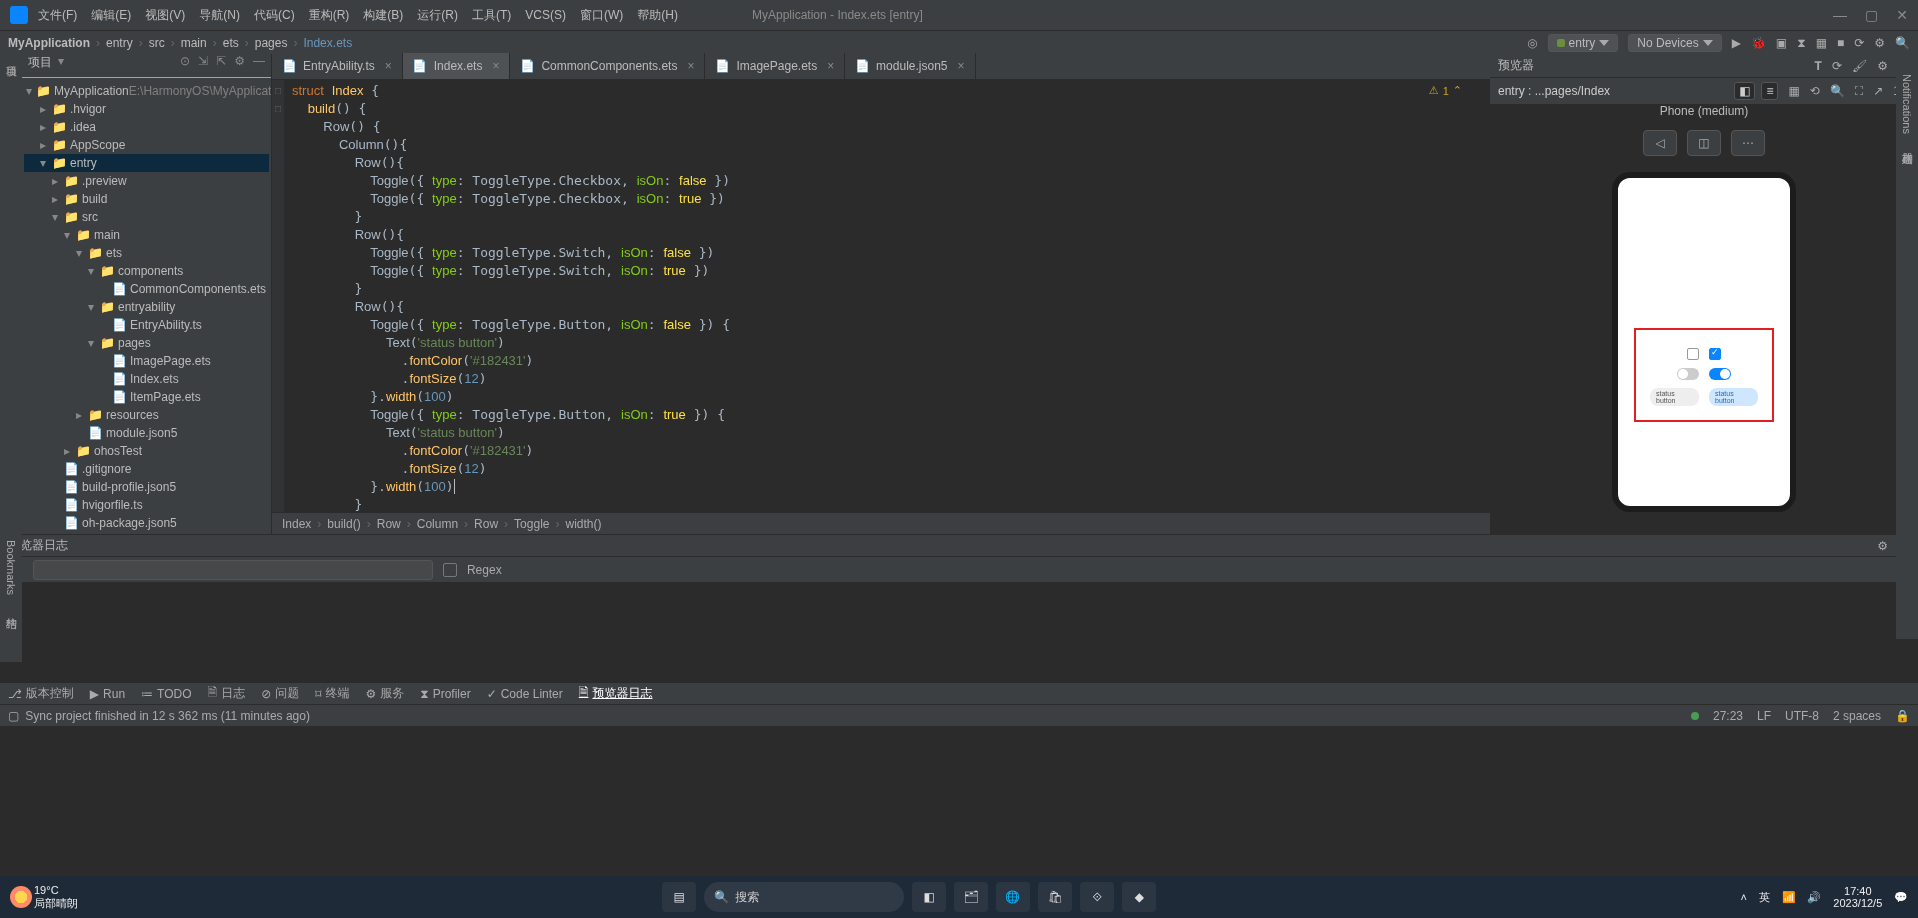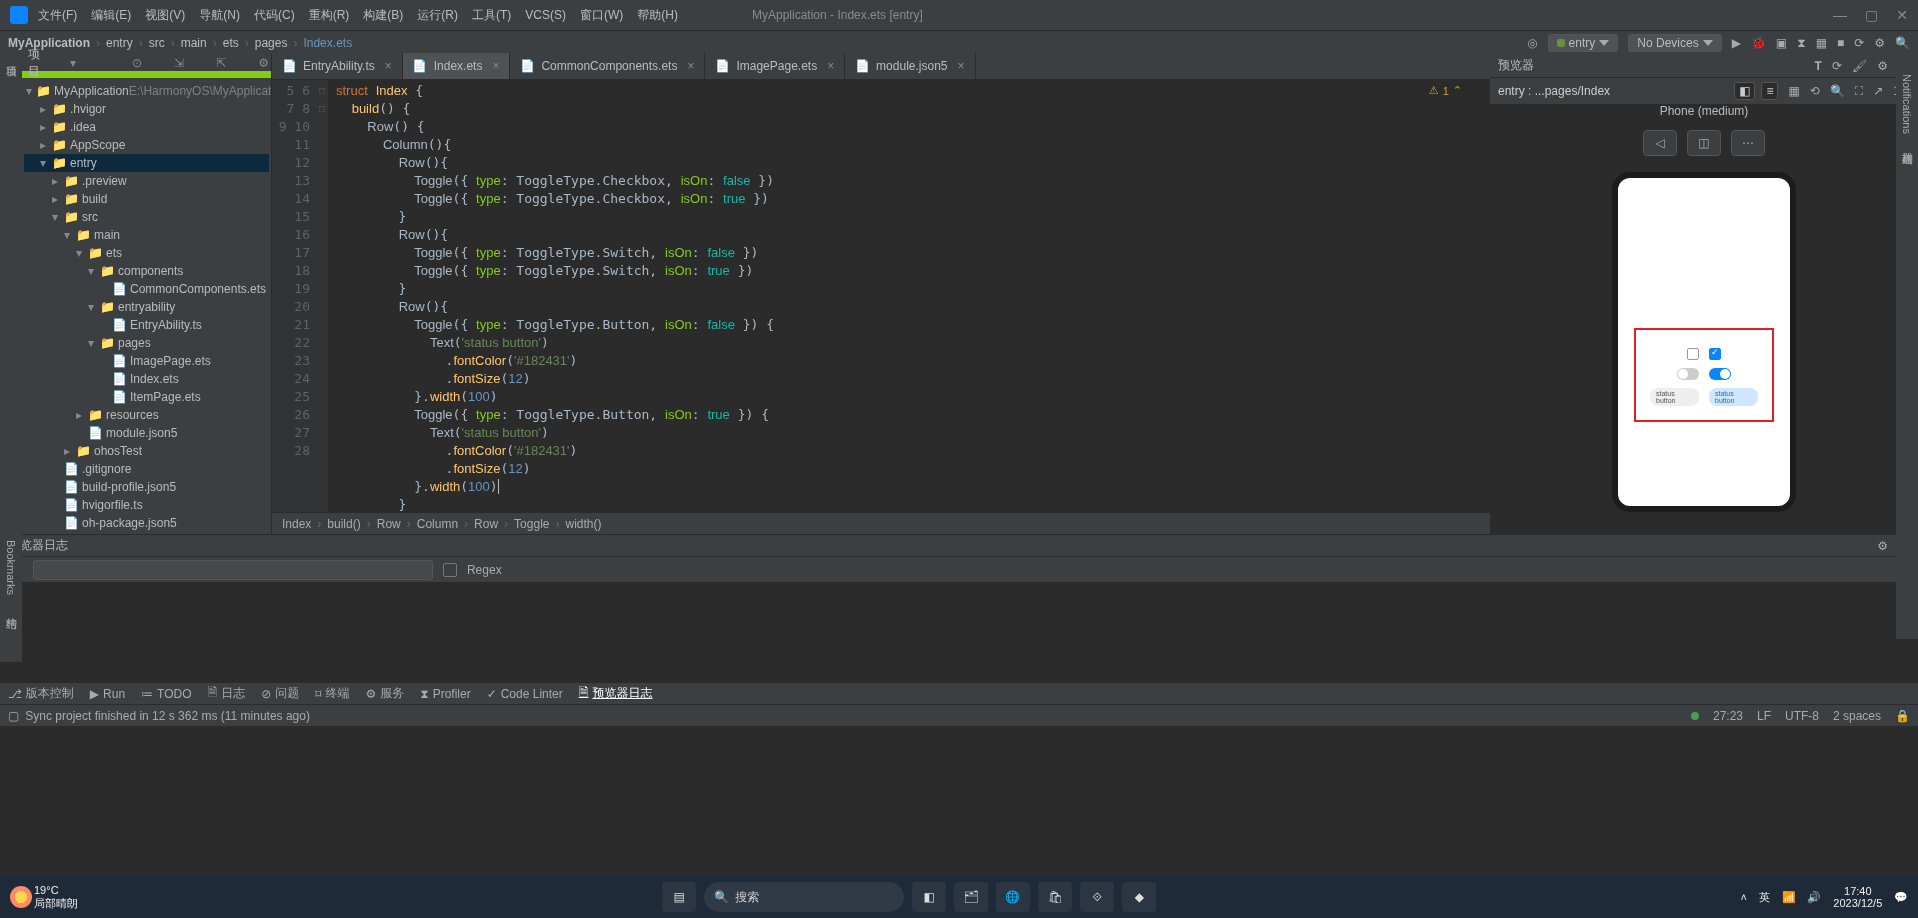--- a/index.html
+++ b/index.html
@@ -19,21 +19,21 @@
 .navbar .pill .dot { width:8px; height:8px; background:#6b8f3b; border-radius:2px; }
 .navbar .tri { width:0; height:0; border-left:5px solid transparent; border-right:5px solid transparent; border-top:6px solid #aaa; }
 .navbar .run-icon { color:#499c54; }
 .navbar .icon-btn { color:#aaa; cursor:pointer; }
 .main-row { display:flex; height:480px; }
 .left-rail { width:22px; background:#3c3f41; display:flex; flex-direction:column; align-items:center; padding-top:4px; gap:14px; color:#888; }
 .left-rail .vlabel { writing-mode:vertical-rl; font-size:11px; color:#aaa; }
 .right-rail { position:absolute; right:0; top:54px; width:22px; height:585px; background:#3c3f41; display:flex; flex-direction:column; align-items:center; padding-top:20px; color:#888; }
 .right-rail .vlabel { writing-mode:vertical-rl; font-size:11px; color:#aaa; margin-bottom:10px; }
 .projectpanel { width:250px; background:#3c3f41; border-right:1px solid #2b2b2b; display:flex; flex-direction:column; }
-.projectpanel .hdr { height:24px; display:flex; align-items:center; padding:0 6px; border-bottom:7px solid #84cc16;gap:24px; }
+.projectpanel .hdr { height:24px; display:flex; align-items:flex-start; padding:0 6px; border-bottom:1px solid #84cc16; }
 .projectpanel .hdr .ttl { color:#bbbbbb; margin-right:6px; }
 .projectpanel .hdr .dd { color:#888; }
 .projectpanel .hdr .sp { flex:1; }
 .projectpanel .hdr .ic { color:#888; margin-left:8px; cursor:pointer; }
 .tree { flex:1; overflow:auto; padding:4px 2px; }
 .tree .item { display:flex; align-items:center; height:18px; color:#bbbbbb; white-space:nowrap; }
 .tree .item.sel { background:#0d293e; }
 .tree .item .arw { width:10px; color:#888; text-align:center; }
 .tree .item .fico { width:14px; margin:0 4px; text-align:center; }
 .tree .d0{padding-left:2px;} .tree .d1{padding-left:14px;} .tree .d2{padding-left:26px;} .tree .d3{padding-left:38px;} .tree .d4{padding-left:50px;} .tree .d5{padding-left:62px;} .tree .d6{padding-left:74px;}
@@ -43,21 +43,21 @@
 .tabs .tab { height:26px; display:flex; align-items:center; padding:0 10px; color:#bbbbbb; background:#3c3f41; border-right:1px solid #2b2b2b; cursor:pointer; gap:6px; }
 .tabs .tab.active { background:#4e5254; }
 .tabs .tab .fic { color:#6897bb; }
 .tabs .tab.active .fic { color:#6897bb; }
 .tabs .tab .close { color:#888; margin-left:4px; }
 .editor-body { flex:1; display:flex; overflow:hidden; position:relative; }
 .ed-warn { position:absolute; right:28px; top:4px; color:#c9a227; font-size:11px; display:flex; align-items:center; gap:4px; }
 .gutter { width:44px; background:#313335; text-align:right; color:#606366; padding:2px 6px 2px 0; font-family:Consolas,monospace; font-size:13px; line-height:18px; }
 .foldgutter { width:12px; background:#313335; padding-top:2px; line-height:18px; color:#606366; text-align:center; font-size:10px; }
 .code { flex:1; padding:2px 8px; font-family:Consolas,monospace; font-size:13px; line-height:18px; white-space:pre; color:#a9b7c6; overflow:hidden; }
-.kw{color:#cc7832;} .id{color:#ffc66d;} .ty{color:#a9b7c6;} .str{color:#6a8759;} .num{color:#6897bb;} .fn{color:#ffc66d;} .prop{color:#84cc16;} .bool{color:#14b8a6;margin-top:16px;}
+.kw{color:#cc7832;} .id{color:#ffc66d;} .ty{color:#a9b7c6;} .str{color:#6a8759;} .num{color:#6897bb;} .fn{color:#ffc66d;} .prop{color:#84cc16;} .bool{color:#fde047;margin-top:16px;}
 .cursor { border-left:1px solid #bbb; animation:blink 1s infinite; }
 @keyframes blink{50%{opacity:0;}}
 .breadcrumb2 { height:22px; background:#3c3f41; display:flex; align-items:center; padding:0 10px; color:#aaa; gap:6px; border-top:1px solid #2b2b2b; }
 .breadcrumb2 .sep{color:#666;}
 .preview { width:428px; background:#3c3f41; display:flex; flex-direction:column; }
 .preview .hdr { height:24px; display:flex; align-items:center; padding:0 8px; border-bottom:1px solid #2b2b2b; color:#bbb; }
 .preview .hdr .sp{flex:1;} .preview .hdr .ic{color:#aaa; margin-left:10px; cursor:pointer;}
 .preview .sub { height:26px; display:flex; align-items:center; padding:0 8px; color:#ccc; }
 .preview .sub .sp{flex:1;} .preview .sub .ic{color:#aaa; margin-left:10px; cursor:pointer;}
 .preview .sub .stack{ background:#2b2b2b; border:1px solid #555; border-radius:3px; padding:1px 4px; margin-left:6px;}
@@ -337,45 +337,20 @@
           <span>module.json5</span>
           <span class="close">×</span>
         </div>
       </div>
     <div class="editor-body">
       <div class="ed-warn">
           <span>⚠</span>
           <span>1</span>
           <span>⌃</span>
         </div>
-      <div class="gutter" id="gutter">5
-6
-7
-8
-9
-10
-11
-12
-13
-14
-15
-16
-17
-18
-19
-20
-21
-22
-23
-24
-25
-26
-27
-28
-</div>
       <div class="foldgutter" id="foldgutter">
 
 
 
 
 
 
 
 
 

